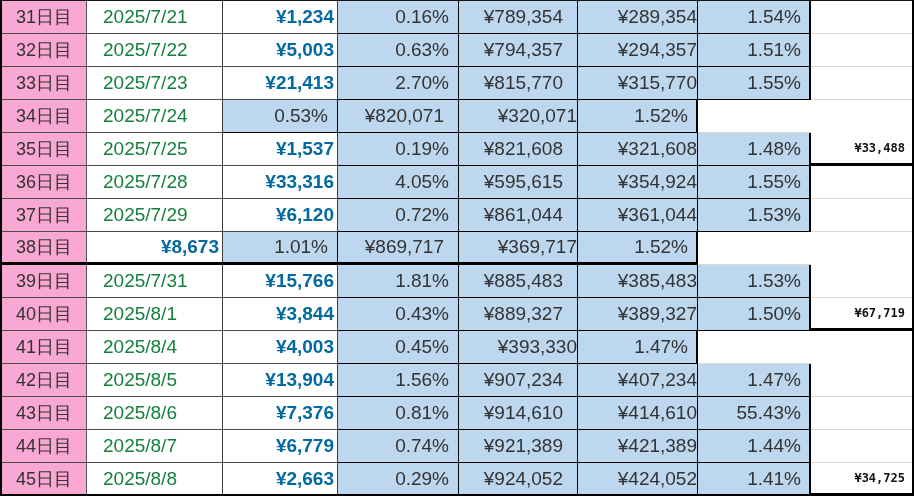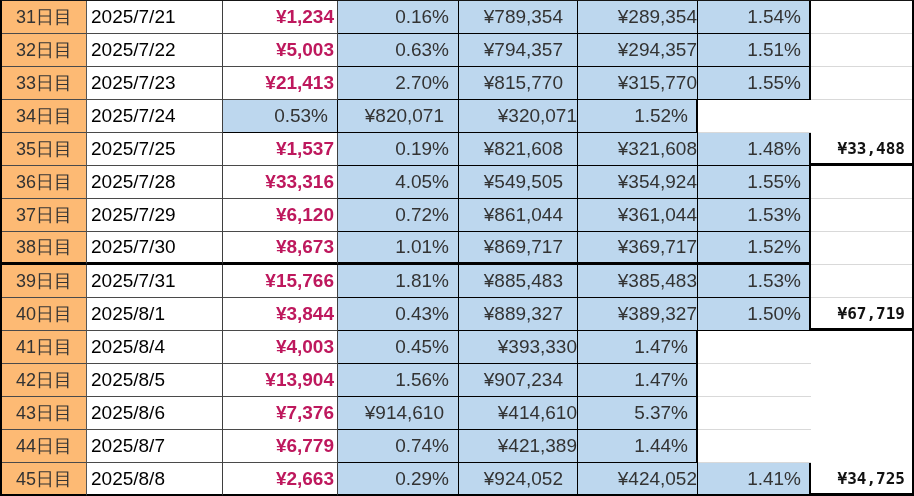--- a/index.html
+++ b/index.html
@@ -30,58 +30,58 @@
     align-items: center;
     font-size: 19px;
     color: #2e2e2e;
     white-space: nowrap;
     overflow: hidden;
     border-right: 1px solid #3f3f3f;
     border-bottom: 1px solid #4a4a4a;
   }
   
   .c-day {
-    background: #fdba74;
+    background: #f9a8d4;
     justify-content: center;
     font-size: 18px;
     color: #333;
     border-right-color: #555;
   }
   
   .c-date {
     justify-content: flex-start;
-    padding-left: 4px;
-    color: #000000;
+    padding-left: 16px;
+    color: #15803d;
   }
   
   .c-amt {
     justify-content: flex-end;
     padding-right: 3px;
     font-weight: bold;
-    color: #be185d;
+    color: #0369a1;
   }
   
   .c-pct1, .c-cum, .c-profit, .c-pct2 {
     background: #bdd7ee;
     justify-content: flex-end;
     color: #333;
     border-right: 1px solid #000;
     border-bottom: 1px solid #000;
   }
   .c-pct1 { padding-right: 9px; padding-left: 12px; }
   .c-cum  { padding-right: 14px; }
   .c-profit { }
   .c-pct2 { padding-right: 8px; border-right: 2px solid #000; }
   
   .c-week {
     justify-content: flex-end;
     padding-right: 7px;
     font-family: "DejaVu Sans Mono", monospace;
     font-weight: bold;
-    font-size: 16px;
+    font-size: 12px;
     color: #111;
     border-right: none;
     border-bottom: 1px solid #d9d9d9;
   }
   
   .row.thick-bottom .cell { border-bottom: 3px solid #000; }
   .row.thick-bottom .c-week { border-bottom: 1px solid #d9d9d9; }
   
   .row.last-row .cell { border-bottom: 2px solid #000; }
   
@@ -139,38 +139,37 @@
       <div class="cell c-cum">¥821,608</div>
       <div class="cell c-profit">¥321,608</div>
       <div class="cell c-pct2">1.48%</div>
       <div class="cell c-week">¥33,488</div>
     </div>
     <div class="row">
       <div class="cell c-day">36日目</div>
       <div class="cell c-date">2025/7/28</div>
       <div class="cell c-amt">¥33,316</div>
       <div class="cell c-pct1">4.05%</div>
-      <div class="cell c-cum">¥549,505</div>
+      <div class="cell c-cum">¥595,615</div>
       <div class="cell c-profit">¥354,924</div>
       <div class="cell c-pct2">1.55%</div>
       <div class="cell c-week"></div>
     </div>
     <div class="row">
       <div class="cell c-day">37日目</div>
       <div class="cell c-date">2025/7/29</div>
       <div class="cell c-amt">¥6,120</div>
       <div class="cell c-pct1">0.72%</div>
       <div class="cell c-cum">¥861,044</div>
       <div class="cell c-profit">¥361,044</div>
       <div class="cell c-pct2">1.53%</div>
       <div class="cell c-week"></div>
     </div>
     <div class="row thick-bottom">
       <div class="cell c-day">38日目</div>
-      <div class="cell c-date">2025/7/30</div>
       <div class="cell c-amt">¥8,673</div>
       <div class="cell c-pct1">1.01%</div>
       <div class="cell c-cum">¥869,717</div>
       <div class="cell c-profit">¥369,717</div>
       <div class="cell c-pct2">1.52%</div>
       <div class="cell c-week"></div>
     </div>
     <div class="row">
       <div class="cell c-day">39日目</div>
       <div class="cell c-date">2025/7/31</div>
@@ -199,37 +198,40 @@
       <div class="cell c-profit">¥393,330</div>
       <div class="cell c-pct2">1.47%</div>
       <div class="cell c-week"></div>
     </div>
     <div class="row">
       <div class="cell c-day">42日目</div>
       <div class="cell c-date">2025/8/5</div>
       <div class="cell c-amt">¥13,904</div>
       <div class="cell c-pct1">1.56%</div>
       <div class="cell c-cum">¥907,234</div>
+      <div class="cell c-profit">¥407,234</div>
       <div class="cell c-pct2">1.47%</div>
       <div class="cell c-week"></div>
     </div>
     <div class="row">
       <div class="cell c-day">43日目</div>
       <div class="cell c-date">2025/8/6</div>
       <div class="cell c-amt">¥7,376</div>
+      <div class="cell c-pct1">0.81%</div>
       <div class="cell c-cum">¥914,610</div>
       <div class="cell c-profit">¥414,610</div>
-      <div class="cell c-pct2">5.37%</div>
+      <div class="cell c-pct2">55.43%</div>
       <div class="cell c-week"></div>
     </div>
     <div class="row">
       <div class="cell c-day">44日目</div>
       <div class="cell c-date">2025/8/7</div>
       <div class="cell c-amt">¥6,779</div>
       <div class="cell c-pct1">0.74%</div>
+      <div class="cell c-cum">¥921,389</div>
       <div class="cell c-profit">¥421,389</div>
       <div class="cell c-pct2">1.44%</div>
       <div class="cell c-week"></div>
     </div>
     <div class="row last-row week-end">
       <div class="cell c-day">45日目</div>
       <div class="cell c-date">2025/8/8</div>
       <div class="cell c-amt">¥2,663</div>
       <div class="cell c-pct1">0.29%</div>
       <div class="cell c-cum">¥924,052</div>

